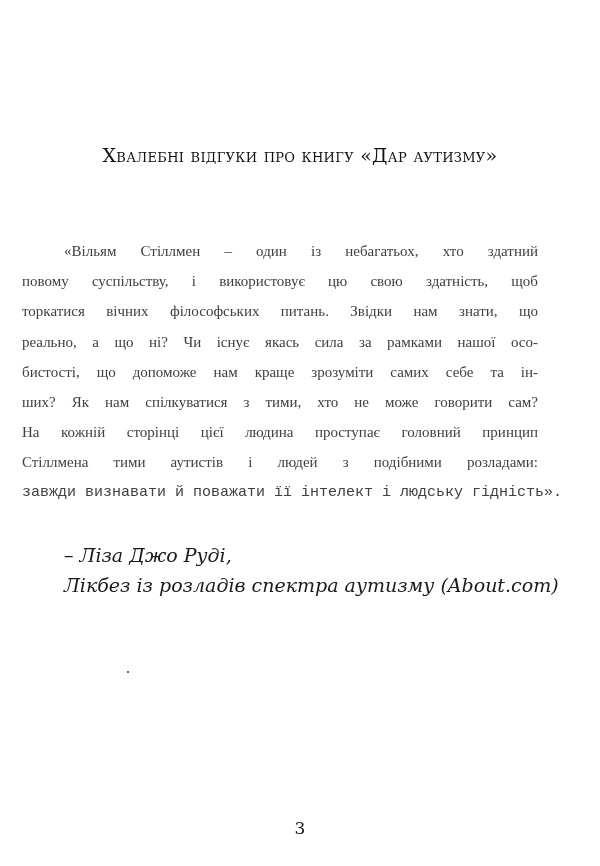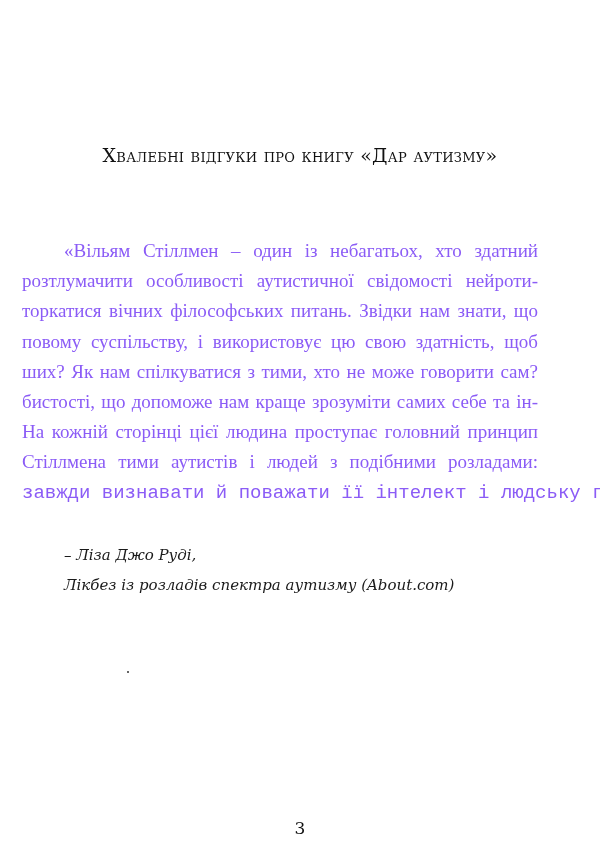--- a/index.html
+++ b/index.html
@@ -25,45 +25,45 @@
       font-variant: small-caps;
       letter-spacing: 0.3px;
       color: #111;
     }
     .quote {
       position: absolute;
       top: 236px;
       left: 22px;
       width: 516px;
       font-family: "Liberation Serif", serif;
-      font-size: 19px;
+      font-size: 15px;
       line-height: 30.2px;
       text-align: justify;
-      color: #8b5cf6;
+      color: #404040;
     }
     .quote .line {
       display: block;
       text-align: justify;
       text-align-last: justify;
       white-space: nowrap;
     }
     .quote .line.first {
       padding-left: 42px;
     }
     .quote .line.last {
       text-align-last: left;
       font-family: Liberation Mono, monospace;
     }
     .attribution {
       position: absolute;
       top: 540px;
       left: 64px;
       font-family: "DejaVu Serif", serif;
       font-style: italic;
-      font-size: 15px;
+      font-size: 19px;
       line-height: 30px;
       color: #1a1a1a;
     }
     .attribution .line { display: block; white-space: nowrap; }
     .stray-dot {
       position: absolute;
       top: 671px;
       left: 127px;
       width: 2px;
       height: 2px;
@@ -81,25 +81,25 @@
       color: #111;
     }
   </style>
 </head>
 <body>
 
 <div class="page-title">Хвалебні відгуки про книгу «Дар аутизму»</div>
 
 <div class="quote">
   <span class="line first">«Вільям Стіллмен – один із небагатьох, хто здатний</span>
-  <span class="line">розтлумачити особливості аутистичної свідомості нейроти-</span>
+  <span class="line">повому суспільству, і використовує цю свою здатність, щоб</span>
   <span class="line">торкатися вічних філософських питань. Звідки нам знати, що</span>
-  <span class="line">повому суспільству, і використовує цю свою здатність, щоб</span>
+  <span class="line">реально, а що ні? Чи існує якась сила за рамками нашої осо-</span>
+  <span class="line">бистості, що допоможе нам краще зрозуміти самих себе та ін-</span>
   <span class="line">ших? Як нам спілкуватися з тими, хто не може говорити сам?</span>
-  <span class="line">бистості, що допоможе нам краще зрозуміти самих себе та ін-</span>
   <span class="line">На кожній сторінці цієї людина проступає головний принцип</span>
   <span class="line">Стіллмена тими аутистів і людей з подібними розладами:</span>
   <span class="line last">завжди визнавати й поважати її інтелект і людську гідність».</span>
 </div>
 
 <div class="attribution">
   <span class="line">– Ліза Джо Руді,</span>
   <span class="line">Лікбез із розладів спектра аутизму (About.com)</span>
 </div>
 

